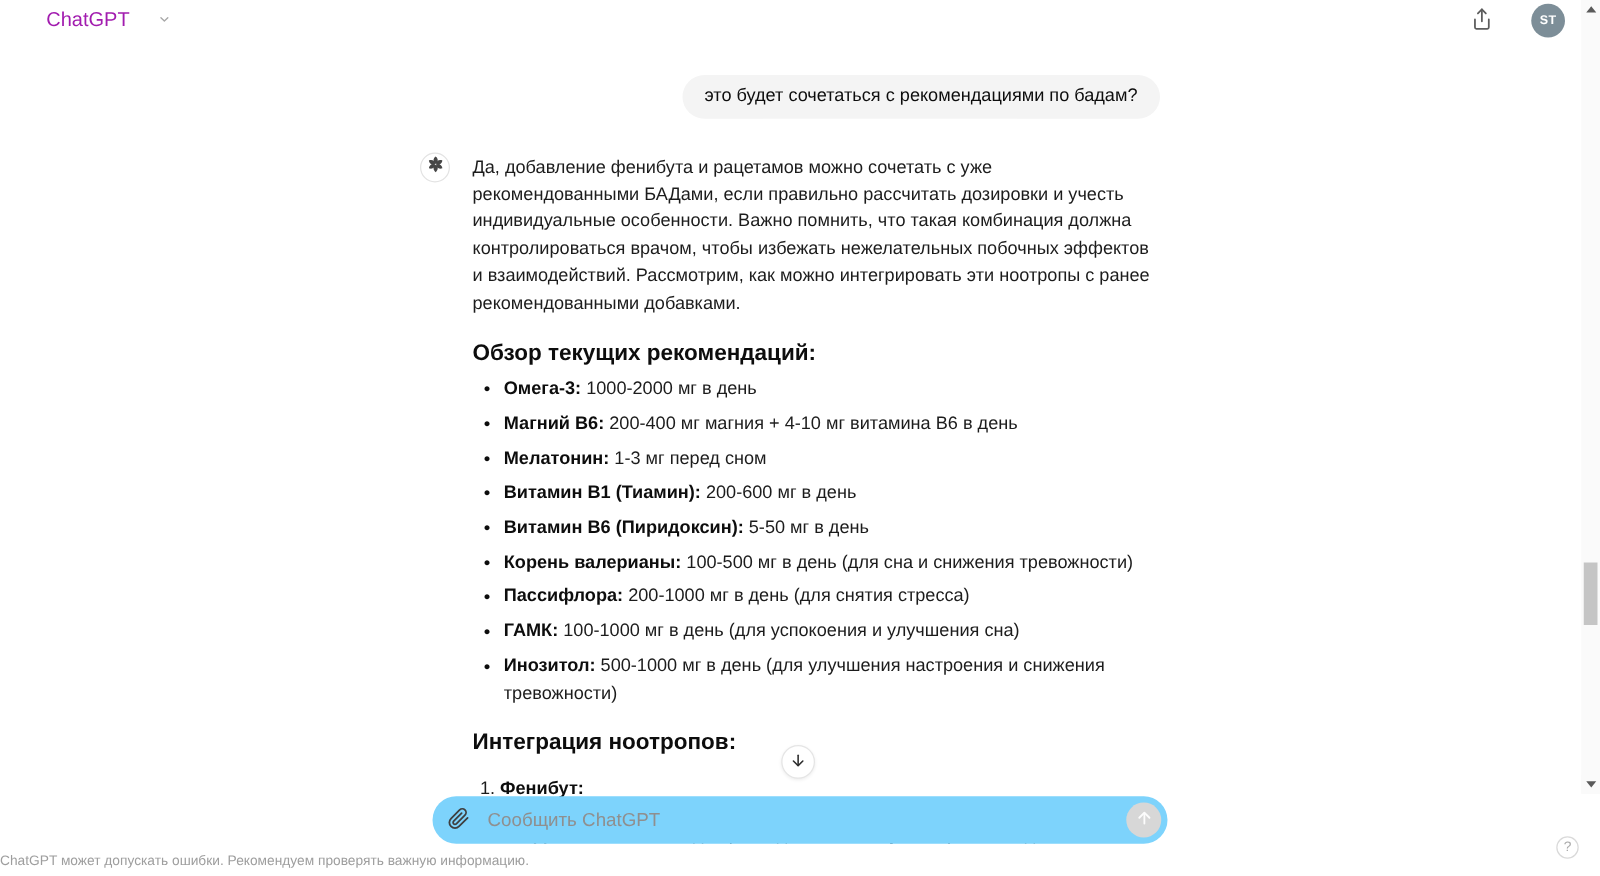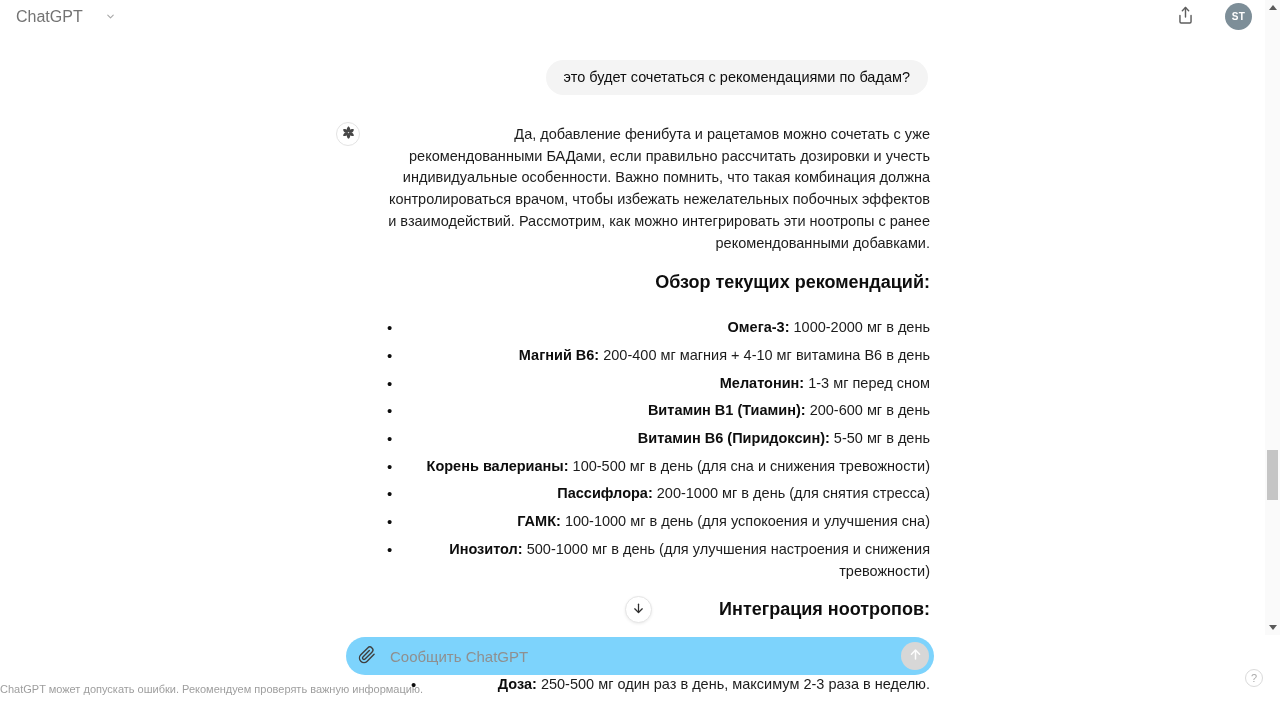--- a/index.html
+++ b/index.html
@@ -1,47 +1,47 @@
 <!DOCTYPE html>
 <html><head>
 <meta charset="utf-8">
 <style>
   * { margin:0; padding:0; box-sizing:border-box; }
   html,body { width:1280px; height:701px; overflow:hidden; background:#fff;
     font-family:"Liberation Sans", sans-serif; color:#0d0d0d; }
 
   
   .topbar { position:absolute; top:0; left:0; right:0; height:38px; background:#fff; z-index:30; }
-  .model-switcher { position:absolute; left:16px; top:8px; display:flex; align-items:center; gap:22px;
-    font-size:16px; color:#737373; cursor:pointer; }
+  .model-switcher { position:absolute; left:37px; top:8px; display:flex; align-items:center; gap:22px;
+    font-size:16px; color:#a21caf; cursor:pointer; }
   .model-switcher svg { margin-top:2px; }
   .topbar-right { position:absolute; right:28px; top:3px; display:flex; align-items:center; gap:28px; }
   .share-btn { background:none; border:none; cursor:pointer; padding:2px; }
   .avatar { width:27px; height:27px; border-radius:50%; background:#7d8e98; color:#fff;
     font-size:10px; font-weight:bold; display:flex; align-items:center; justify-content:center;
     cursor:pointer; letter-spacing:.3px; }
 
   
   .chat-col { position:relative; width:588px; margin:0 auto; height:100%; }
 
   .user-row { position:absolute; top:60px; right:6px; max-width:480px; }
   .user-bubble { background:#f4f4f4; border-radius:18px; padding:9px 18px;
     font-size:14.5px; line-height:17px; color:#0d0d0d; }
 
   .assistant-row { position:absolute; top:122px; left:-10px; display:flex; gap:18px; }
   .assistant-avatar { flex:0 0 auto; width:24px; height:24px; border:1px solid #e3e3e3;
     border-radius:50%; display:flex; align-items:center; justify-content:center; background:#fff; }
-  .assistant-content { width:552px; font-size:14.5px; line-height:21.7px; color:#1c1c1c;text-align:right; }
+  .assistant-content { width:552px; font-size:14.5px; line-height:21.7px; color:#1c1c1c; }
 
   .assistant-content p.intro { padding-top:2px; }
   .assistant-content h3 { font-size:18px; line-height:22px; font-weight:bold; color:#0d0d0d; }
   .h3-a { margin-top:17px; }
   .h3-b { margin-top:16px; }
 
-  ul.recs { list-style:none; margin-top:24px; }
+  ul.recs { list-style:none; margin-top:8px; }
   ul.recs li { position:relative; padding-left:25px; margin-bottom:6px; }
   ul.recs li::before { content:"•"; position:absolute; left:9px; top:0; font-size:15px; color:#0d0d0d; }
   .recs b, .num-list b, .sub b { font-weight:bold; color:#0d0d0d; }
 
   ol.num-list { list-style:none; margin-top:17px; }
   ol.num-list li { position:relative; padding-left:22px; }
   ol.num-list .num { position:absolute; left:6px; }
 
   ul.sub { list-style:none; margin-top:15px; }
   ul.sub li { position:relative; padding-left:49px; }

